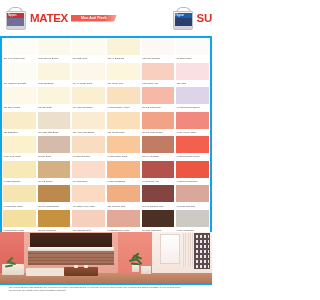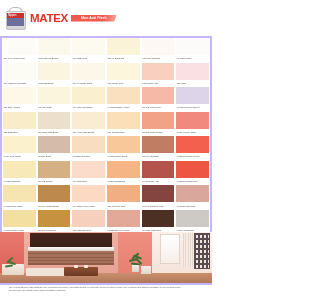--- a/index.html
+++ b/index.html
@@ -5,21 +5,21 @@
   * { box-sizing: border-box; margin: 0; padding: 0; }
   html, body {
     width: 212px; height: 300px;
     background: #ffffff;
     font-family: "Liberation Sans", sans-serif;
     overflow: hidden;
   }
   #page {
     position: relative;
     width: 212px; height: 300px;
-    background: #c4b5fd;
+    background: #0ea5e9;
   }
 
   
   #header {
     position: absolute; top: 0; left: 0;
     width: 212px; height: 36px;
     background: #ffffff;
     display: flex; align-items: center;
   }
   .brand-block {
@@ -254,20 +254,30 @@
         <div class="label-a"></div>
         <div class="label-b"></div>
         <div class="label-txt">Nippon</div>
       </div>
       <div class="brand-name">MATEX</div>
       <div class="tagline-ribbon">
         <span class="tagline-txt">Mon Anti Flash</span>
       </div>
     </div>
 
+    <div class="brand-block right">
+      <div class="pail blue">
+        <div class="handle"></div>
+        <div class="body"></div>
+        <div class="label-a"></div>
+        <div class="label-b"></div>
+        <div class="label-txt">Nippon</div>
+      </div>
+      <div class="brand-name su">SU</div>
+    </div>
 
   </div>
 
   <div id="grid-wrap">
     <div id="grid">
         <div class="cell">
           <div class="chip" style="background: rgb(253, 252, 246);"></div>
           <div class="chip-name">OG 7 Pin Quiet Pearl</div>
         </div>
         <div class="cell">

